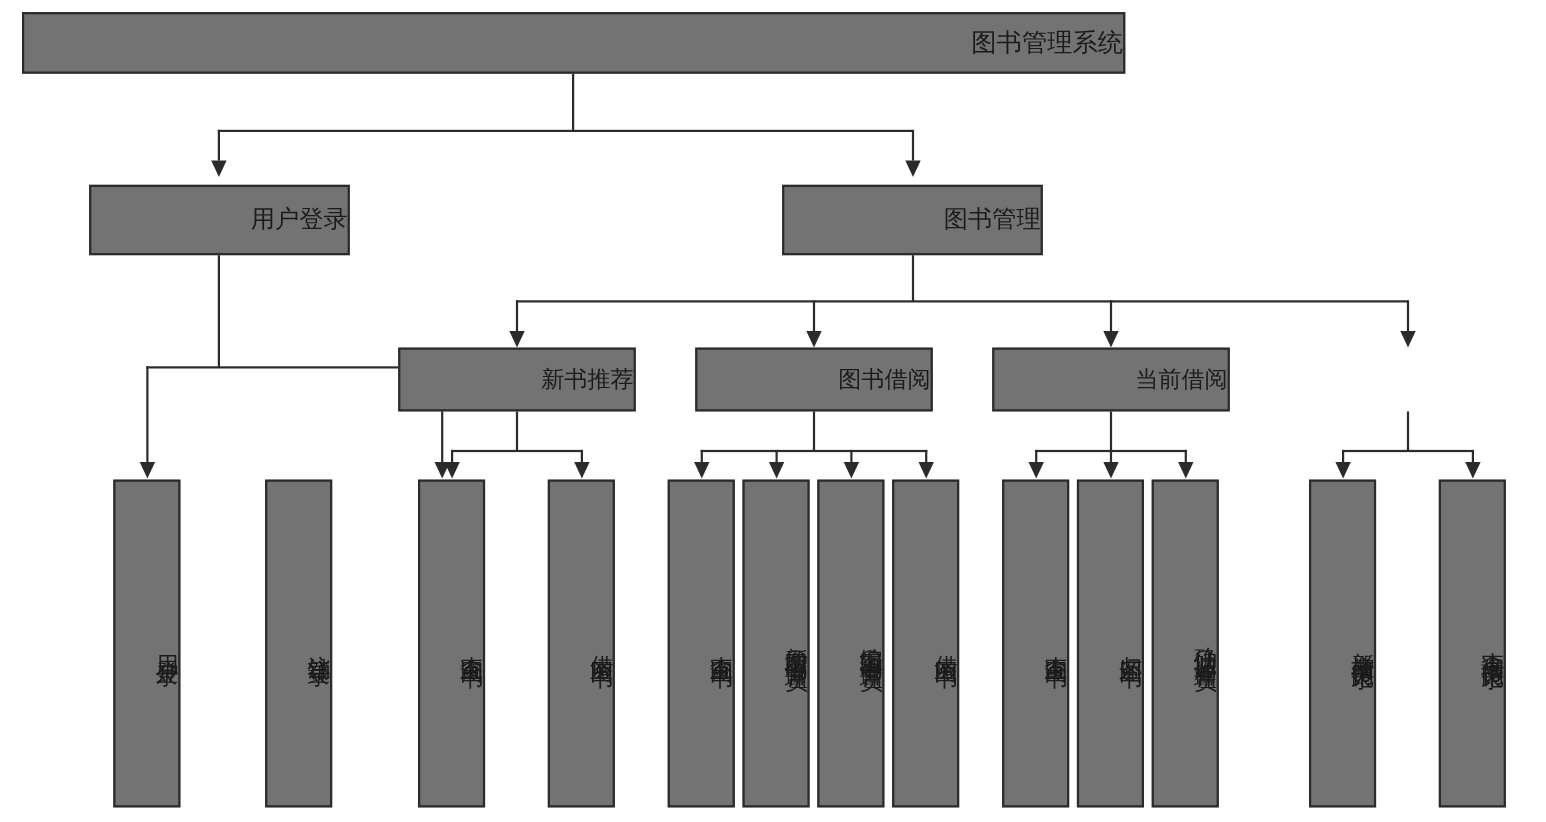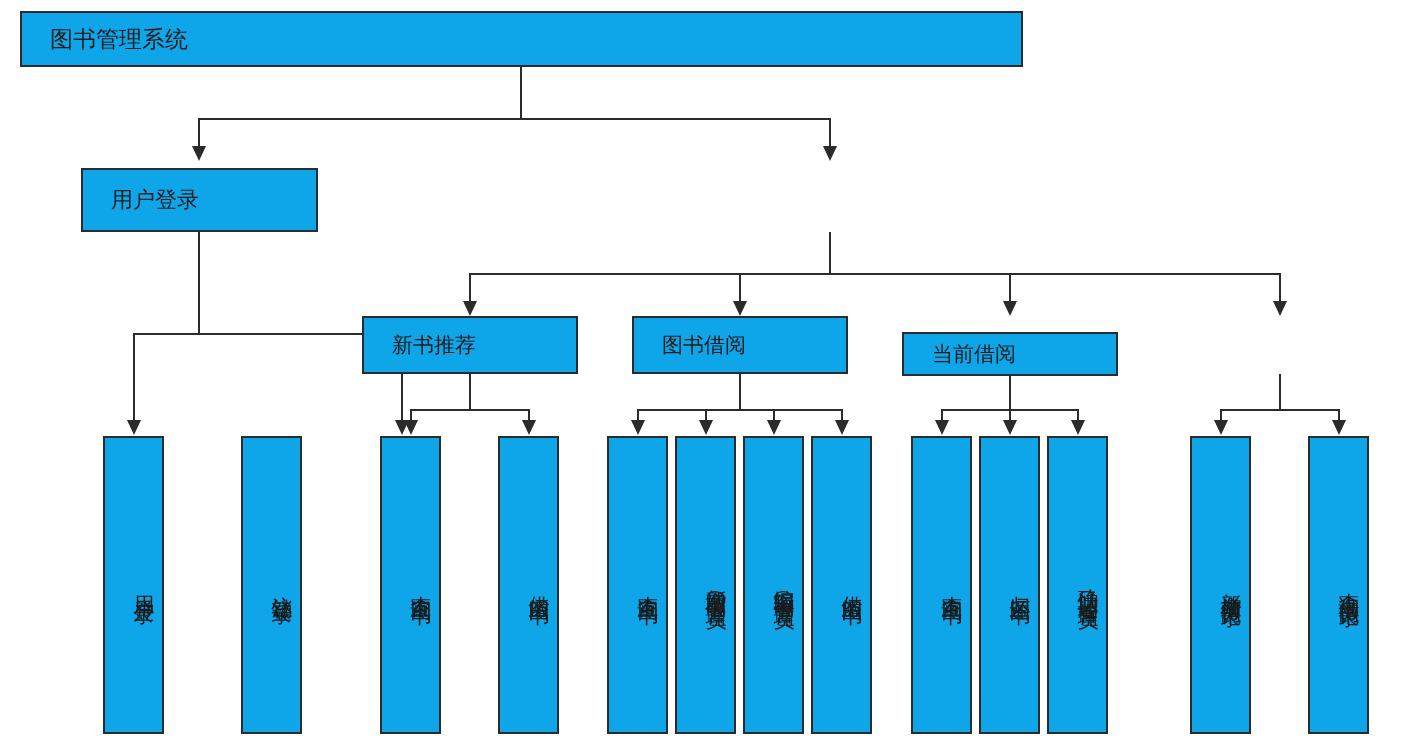--- a/index.html
+++ b/index.html
@@ -14,28 +14,27 @@
     position: relative;
     width: 1405px;
     height: 747px;
     background: #ffffff;
     overflow: hidden;
   }
   
   .node {
     position: absolute;
     box-sizing: border-box;
-    background: #0ea5e9;
+    background: #737373;
     border: 2px solid #2b2b2b;
     display: flex;
     align-items: center;
-    justify-content: flex-start;
+    justify-content: flex-end;
     color: #1b1b1b;
     line-height: 1.15;
-    padding-left: 28px;
   }
   .node.root      { font-size: 23px; }
   .node.level2    { font-size: 22px; }
   .node.level3    { font-size: 21px; }
   .node.leaf      { font-size: 21px; }
 
   
   .vlabel {
     writing-mode: vertical-rl;
     text-orientation: upright;
@@ -84,20 +83,23 @@
   <div class="hline" style="left:198px; top:118px; width:632px;"></div>
   <div class="vline" style="left:198px; top:118px; height:28px;"></div>
   <div class="vline" style="left:829px; top:118px; height:28px;"></div>
   <div class="arrow" style="left:192px; top:146px;"></div>
   <div class="arrow" style="left:823px; top:146px;"></div>
 
   <div class="node level2" style="left:81px; top:168px; width:237px; height:64px;">
     <span>用户登录</span>
   </div>
 
+  <div class="node level2" style="left:711px; top:168px; width:237px; height:64px;">
+    <span>图书管理</span>
+  </div>
 
   <div class="vline" style="left:198px; top:232px; height:102px;"></div>
   <div class="hline" style="left:133px; top:333px; width:270px;"></div>
   <div class="vline" style="left:133px; top:333px; height:88px;"></div>
   <div class="vline" style="left:401px; top:333px; height:88px;"></div>
   <div class="arrow" style="left:127px; top:420px;"></div>
   <div class="arrow" style="left:395px; top:420px;"></div>
 
   <div class="vline" style="left:829px; top:232px; height:42px;"></div>
   <div class="hline" style="left:469px; top:273px; width:811px;"></div>
@@ -111,21 +113,21 @@
   <div class="arrow" style="left:1273px; top:301px;"></div>
 
   <div class="node level3" style="left:632px; top:316px; width:216px; height:58px;">
     <span>图书借阅</span>
   </div>
 
   <div class="node level3" style="left:362px; top:316px; width:216px; height:58px;">
     <span>新书推荐</span>
   </div>
 
-  <div class="node level3" style="left:902px; top:332px; width:216px; height:44px;">
+  <div class="node level3" style="left:902px; top:316px; width:216px; height:58px;">
     <span>当前借阅</span>
   </div>
 
 
   <div class="vline" style="left:469px; top:374px; height:36px;"></div>
   <div class="hline" style="left:410px; top:409px; width:120px;"></div>
   <div class="vline" style="left:410px; top:409px; height:12px;"></div>
   <div class="vline" style="left:528px; top:409px; height:12px;"></div>
   <div class="arrow" style="left:404px; top:420px;"></div>
   <div class="arrow" style="left:522px; top:420px;"></div>

